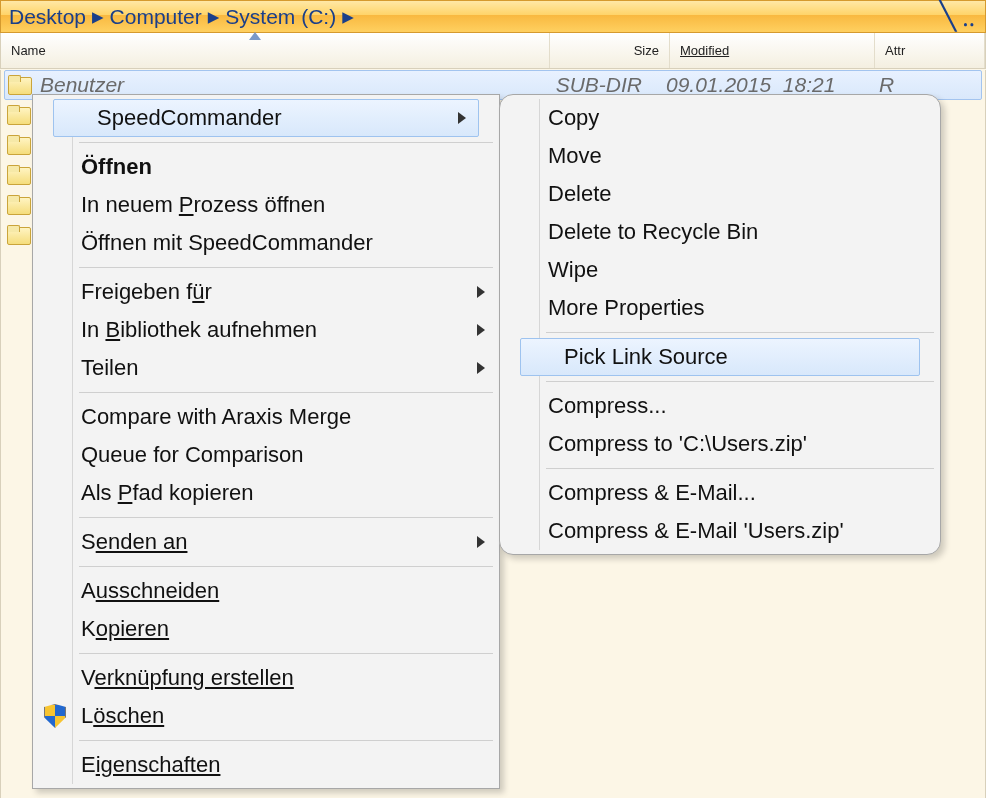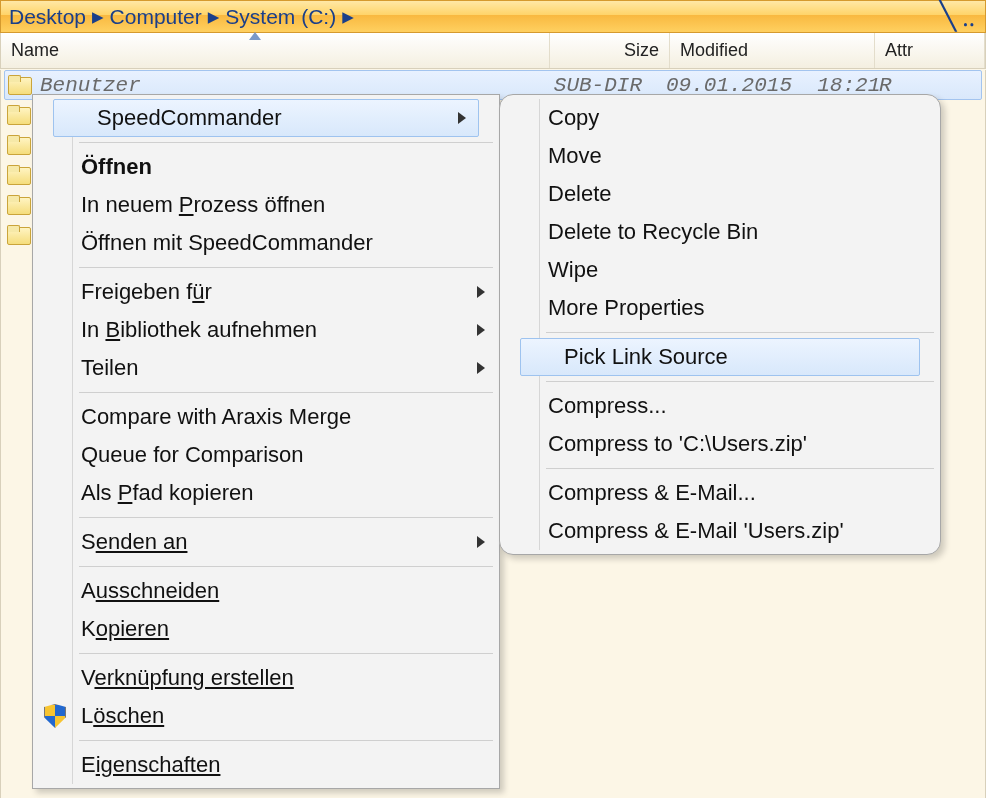--- a/index.html
+++ b/index.html
@@ -32,42 +32,42 @@
 
   
   .colheader {
     height: 36px;
     display: flex;
     align-items: center;
     background: linear-gradient(to bottom, #ffffff 0%, #f4efe0 100%);
     border-bottom: 1px solid #d8d0bb;
     border-left: 1px solid #d8d0bb;
     border-right: 1px solid #d8d0bb;
-    font-size: 18px;
+    font-size: 13px;
     color: #222;
     position: relative;
   }
   .colheader .col { height:100%; display:flex; align-items:center; padding:0 10px; border-right:1px solid #e3ddcb; }
   .col-name { flex:1; }
   .col-size { width:120px; justify-content:flex-end; }
-  .col-mod  { width:205px; }
+  .col-mod  { width:205px;text-decoration:underline; }
   .col-attr { width:110px; }
   .sort-ind {
     position:absolute; top:-1px; left:248px;
     width:0;height:0;border-left:6px solid transparent;border-right:6px solid transparent;
     border-bottom:8px solid #7a98c7;
   }
 
   
   .listarea { border-left:1px solid #d8d0bb; border-right:1px solid #d8d0bb; height:calc(798px - 33px - 36px); }
   .row { height:30px; display:flex; align-items:center; padding-left:6px; gap:8px; }
   .row.selected {
     background: linear-gradient(to bottom,#e8f1ff 0%, #d9e8fb 100%);
     border:1px solid #a3c4ef; border-radius:2px;
-    margin: 1px 3px 0 3px; padding-left:3px;font-family:Liberation Mono, monospace;
+    margin: 1px 3px 0 3px; padding-left:3px;
   }
   .row .fname { flex:1; font-style:italic; color:#6a6a6a; }
   .row .fsize { width:120px; text-align:right; padding-right:8px; font-style:italic; color:#6a6a6a; }
   .row .fmod  { width:205px; padding-left:8px; font-style:italic; color:#6a6a6a; white-space:pre; }
   .row .fattr { width:110px; padding-left:8px; font-style:italic; color:#6a6a6a; }
   .row.plain .fname,.row.plain .fsize,.row.plain .fmod,.row.plain .fattr{ color:#6a6a6a; }
 
   
   .foldericon{
     width:24px;height:20px;position:relative;flex-shrink:0;

